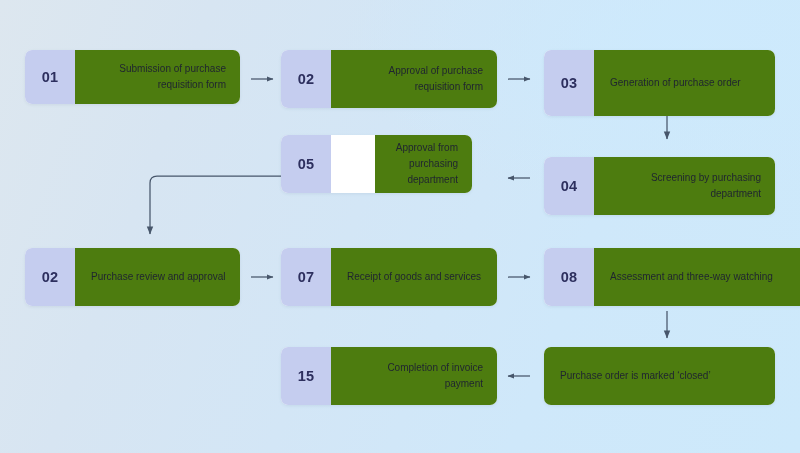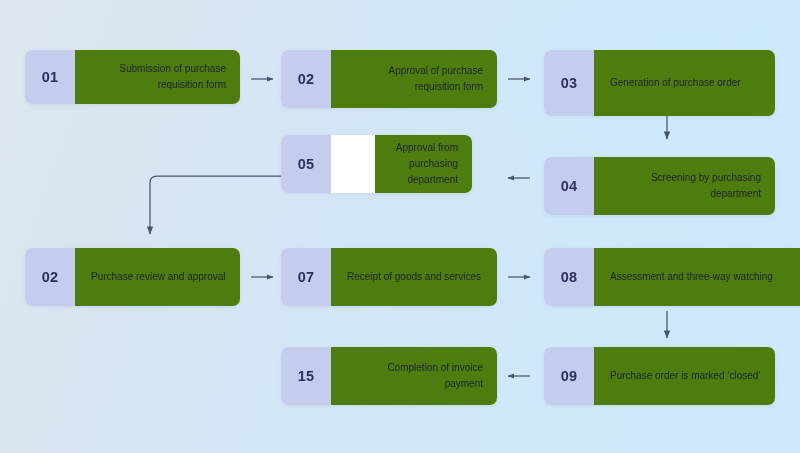--- a/index.html
+++ b/index.html
@@ -165,21 +165,20 @@
   </div>
 
   <div class="step-card" style="left:544px; top:248px; width:262px; height:58px;">
     <div class="step-num">08</div>
     <div class="step-label">
         <span>Assessment and three-way watching</span>
       </div>
   </div>
 
   <div class="step-card" style="left:544px; top:347px; width:231px; height:58px;">
-    <div class="step-num">09</div>
     <div class="step-label">
         <span>Purchase order is marked ‘closed’</span>
       </div>
   </div>
 
   <div class="step-card" style="left:281px; top:347px; width:216px; height:58px;">
     <div class="step-num">15</div>
     <div class="step-label">
         <span>Completion of invoice payment</span>
       </div>

